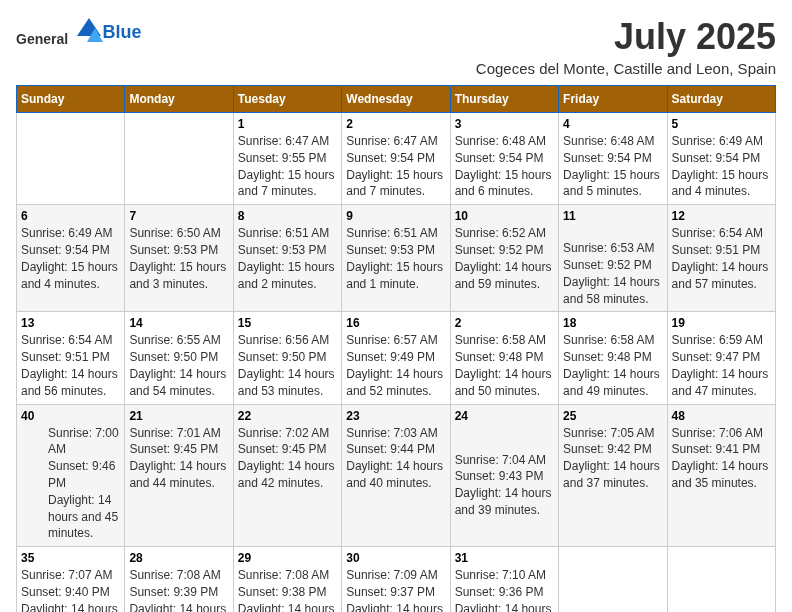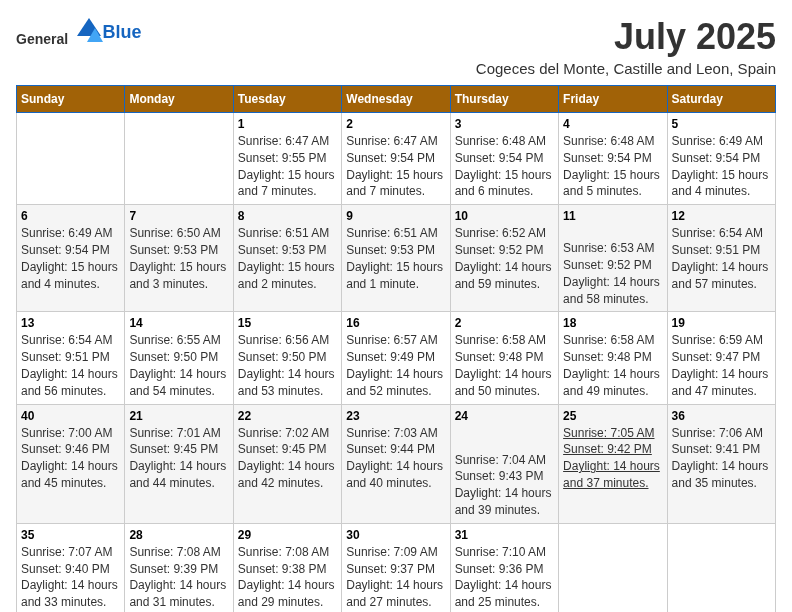--- a/index.html
+++ b/index.html
@@ -240,21 +240,21 @@
         <td>
           <div class="day-number">19</div>
           <div class="day-info" style="white-space: pre-line;">Sunrise: 6:59 AM
 Sunset: 9:47 PM
 Daylight: 14 hours and 47 minutes.</div>
         </td>
       </tr>
       <tr>
         <td>
           <div class="day-number">40</div>
-          <div class="day-info" style="white-space: pre-line;">Sunrise: 7:00 AM
+          <div class="day-info" style="white-space: pre-line; margin-left: 27px;">Sunrise: 7:00 AM
 Sunset: 9:46 PM
 Daylight: 14 hours and 45 minutes.</div>
         </td>
         <td>
           <div class="day-number">21</div>
           <div class="day-info" style="white-space: pre-line;">Sunrise: 7:01 AM
 Sunset: 9:45 PM
 Daylight: 14 hours and 44 minutes.</div>
         </td>
         <td>
@@ -270,26 +270,26 @@
 Daylight: 14 hours and 40 minutes.</div>
         </td>
         <td>
           <div class="day-number">24</div>
           <div class="day-info" style="white-space: pre-line; margin-top: 29px;">Sunrise: 7:04 AM
 Sunset: 9:43 PM
 Daylight: 14 hours and 39 minutes.</div>
         </td>
         <td>
           <div class="day-number">25</div>
-          <div class="day-info" style="white-space: pre-line; text-decoration: underline;">Sunrise: 7:05 AM
+          <div class="day-info" style="white-space: pre-line;">Sunrise: 7:05 AM
 Sunset: 9:42 PM
 Daylight: 14 hours and 37 minutes.</div>
         </td>
         <td>
-          <div class="day-number">36</div>
+          <div class="day-number">48</div>
           <div class="day-info" style="white-space: pre-line;">Sunrise: 7:06 AM
 Sunset: 9:41 PM
 Daylight: 14 hours and 35 minutes.</div>
         </td>
       </tr>
       <tr>
         <td>
           <div class="day-number">35</div>
           <div class="day-info" style="white-space: pre-line;">Sunrise: 7:07 AM
 Sunset: 9:40 PM

